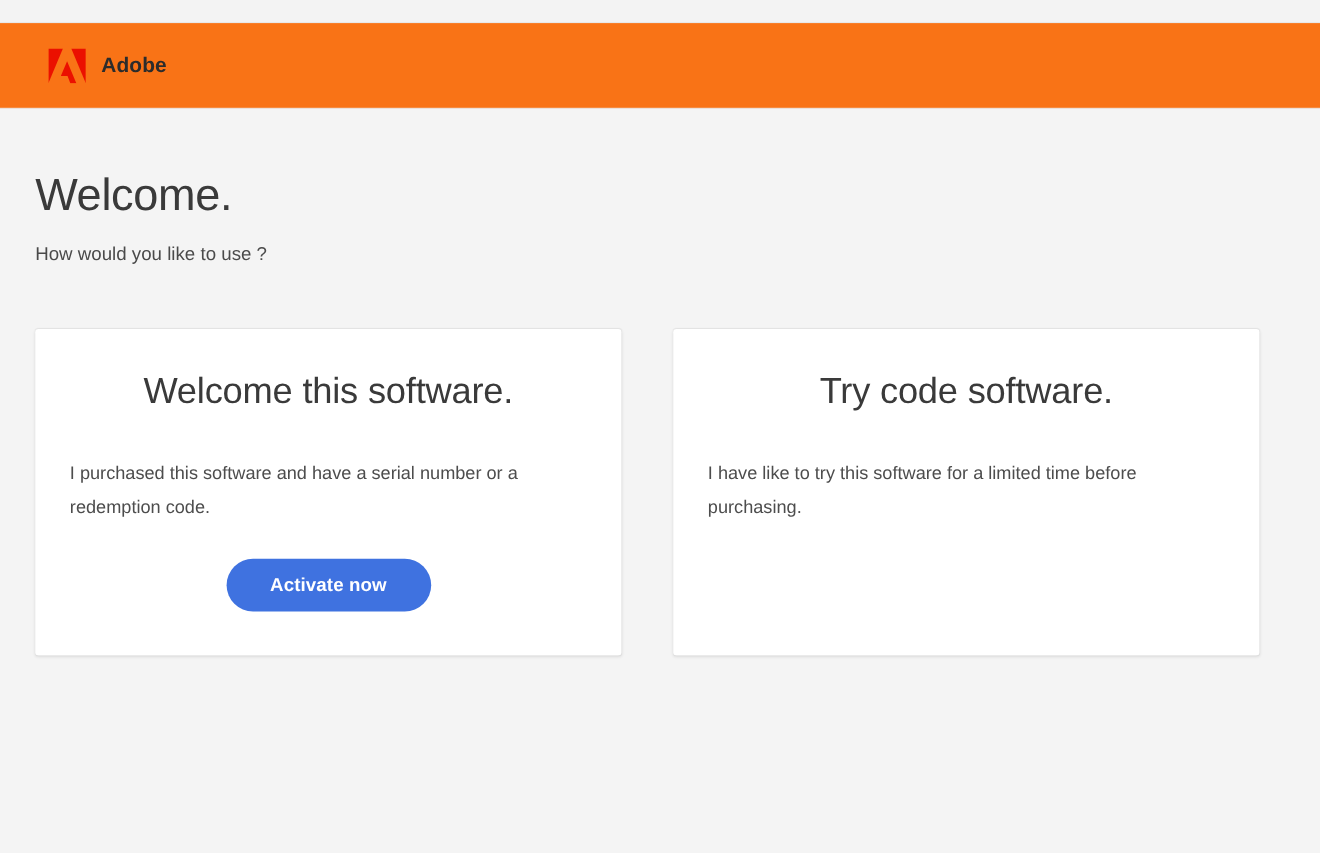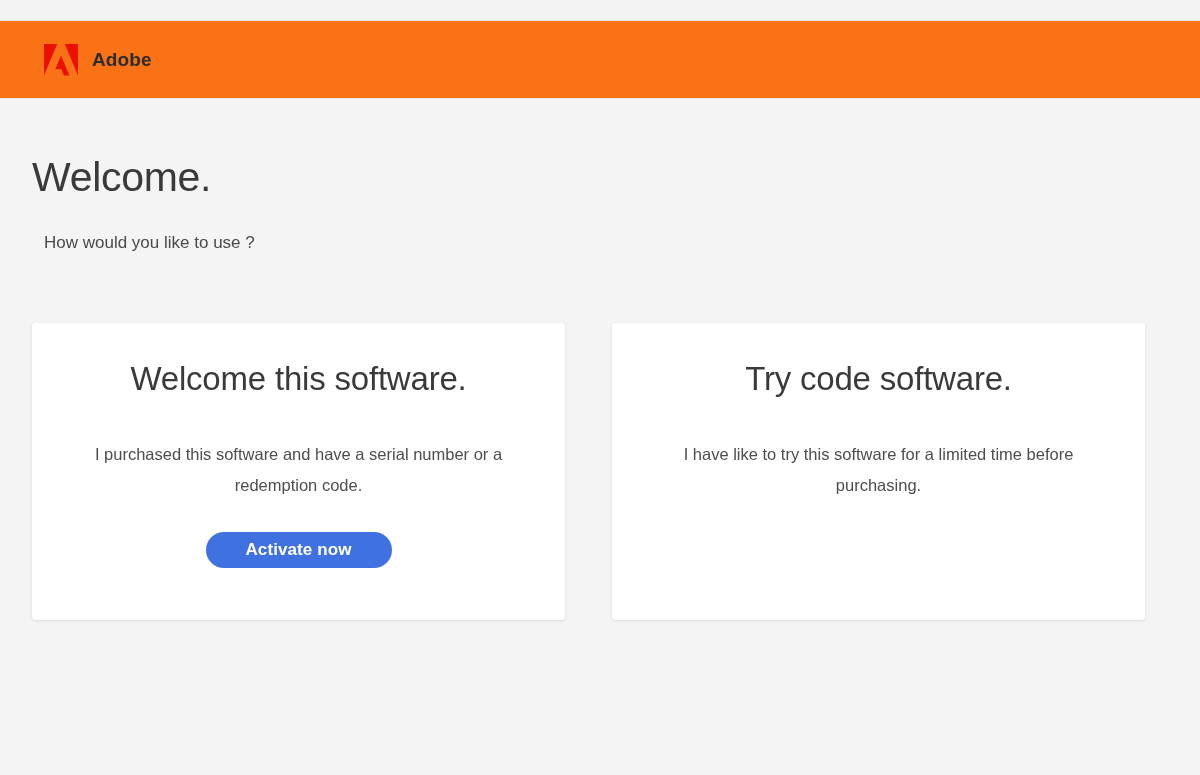--- a/index.html
+++ b/index.html
@@ -60,21 +60,21 @@
     color: #3a3a3a;
     margin: 0;
     padding-top: 57px;
     line-height: 1.05;
     letter-spacing: -0.3px;
   }
   .welcome-sub {
     font-size: 17px;
     font-weight: 400;
     color: #4a4a4a;
-    margin: 12px;
+    margin: 0;
     padding-top: 22px;
   }
 
   
   .cards {
     display: flex;
     gap: 47px;
     padding-top: 58px;
   }
   .card {
@@ -96,34 +96,33 @@
     margin: 0;
     letter-spacing: -0.2px;
     line-height: 1.1;
   }
   .card-desc {
     font-size: 16.5px;
     font-weight: 400;
     color: #4d4d4d;
     margin: 0;
     padding-top: 42px;
-    text-align: center;
     line-height: 1.85;
     max-width: 470px;
   }
   .cta-button {
     margin-top: 32px;
     border: none;
     background: #3f72e0;
     color: #ffffff;
     font-family: "Liberation Sans", sans-serif;
     font-size: 17px;
     font-weight: bold;
     border-radius: 999px;
-    height: 36px;
+    height: 48px;
     padding: 0 34px;
     min-width: 186px;
     cursor: pointer;
     letter-spacing: 0.1px;
   }
 </style>
 </head>
 <body>
 
 <div class="top-strip"></div>

